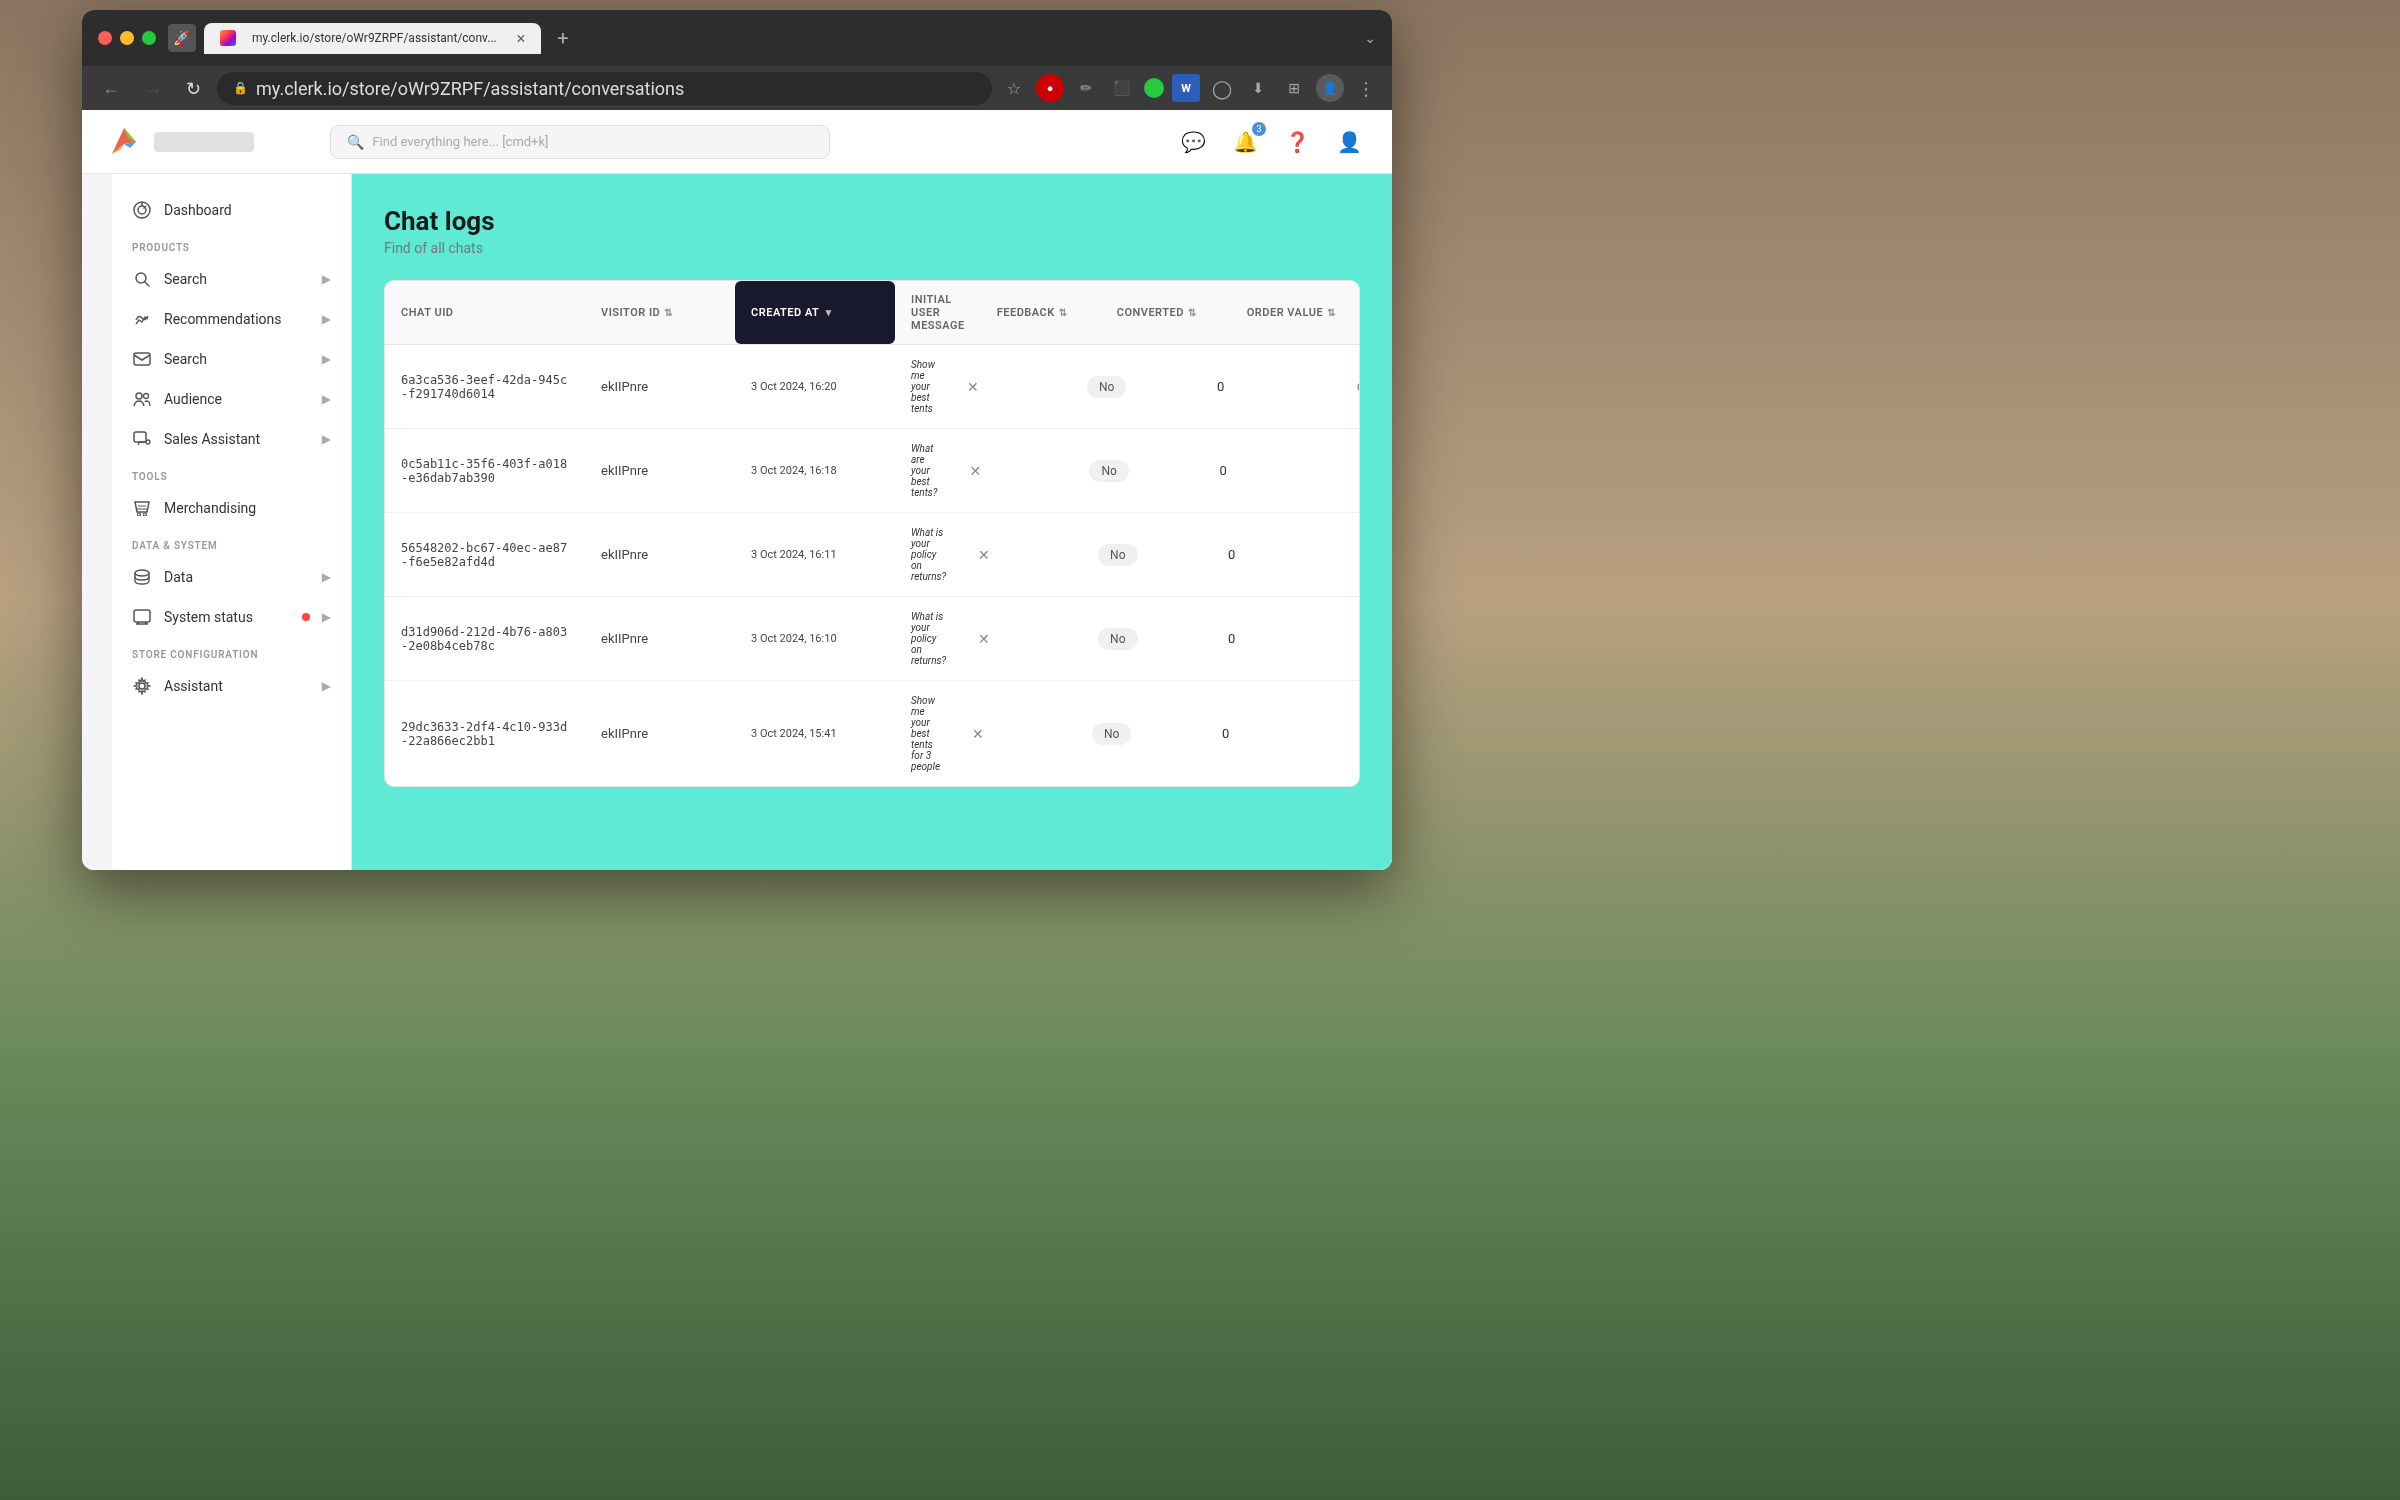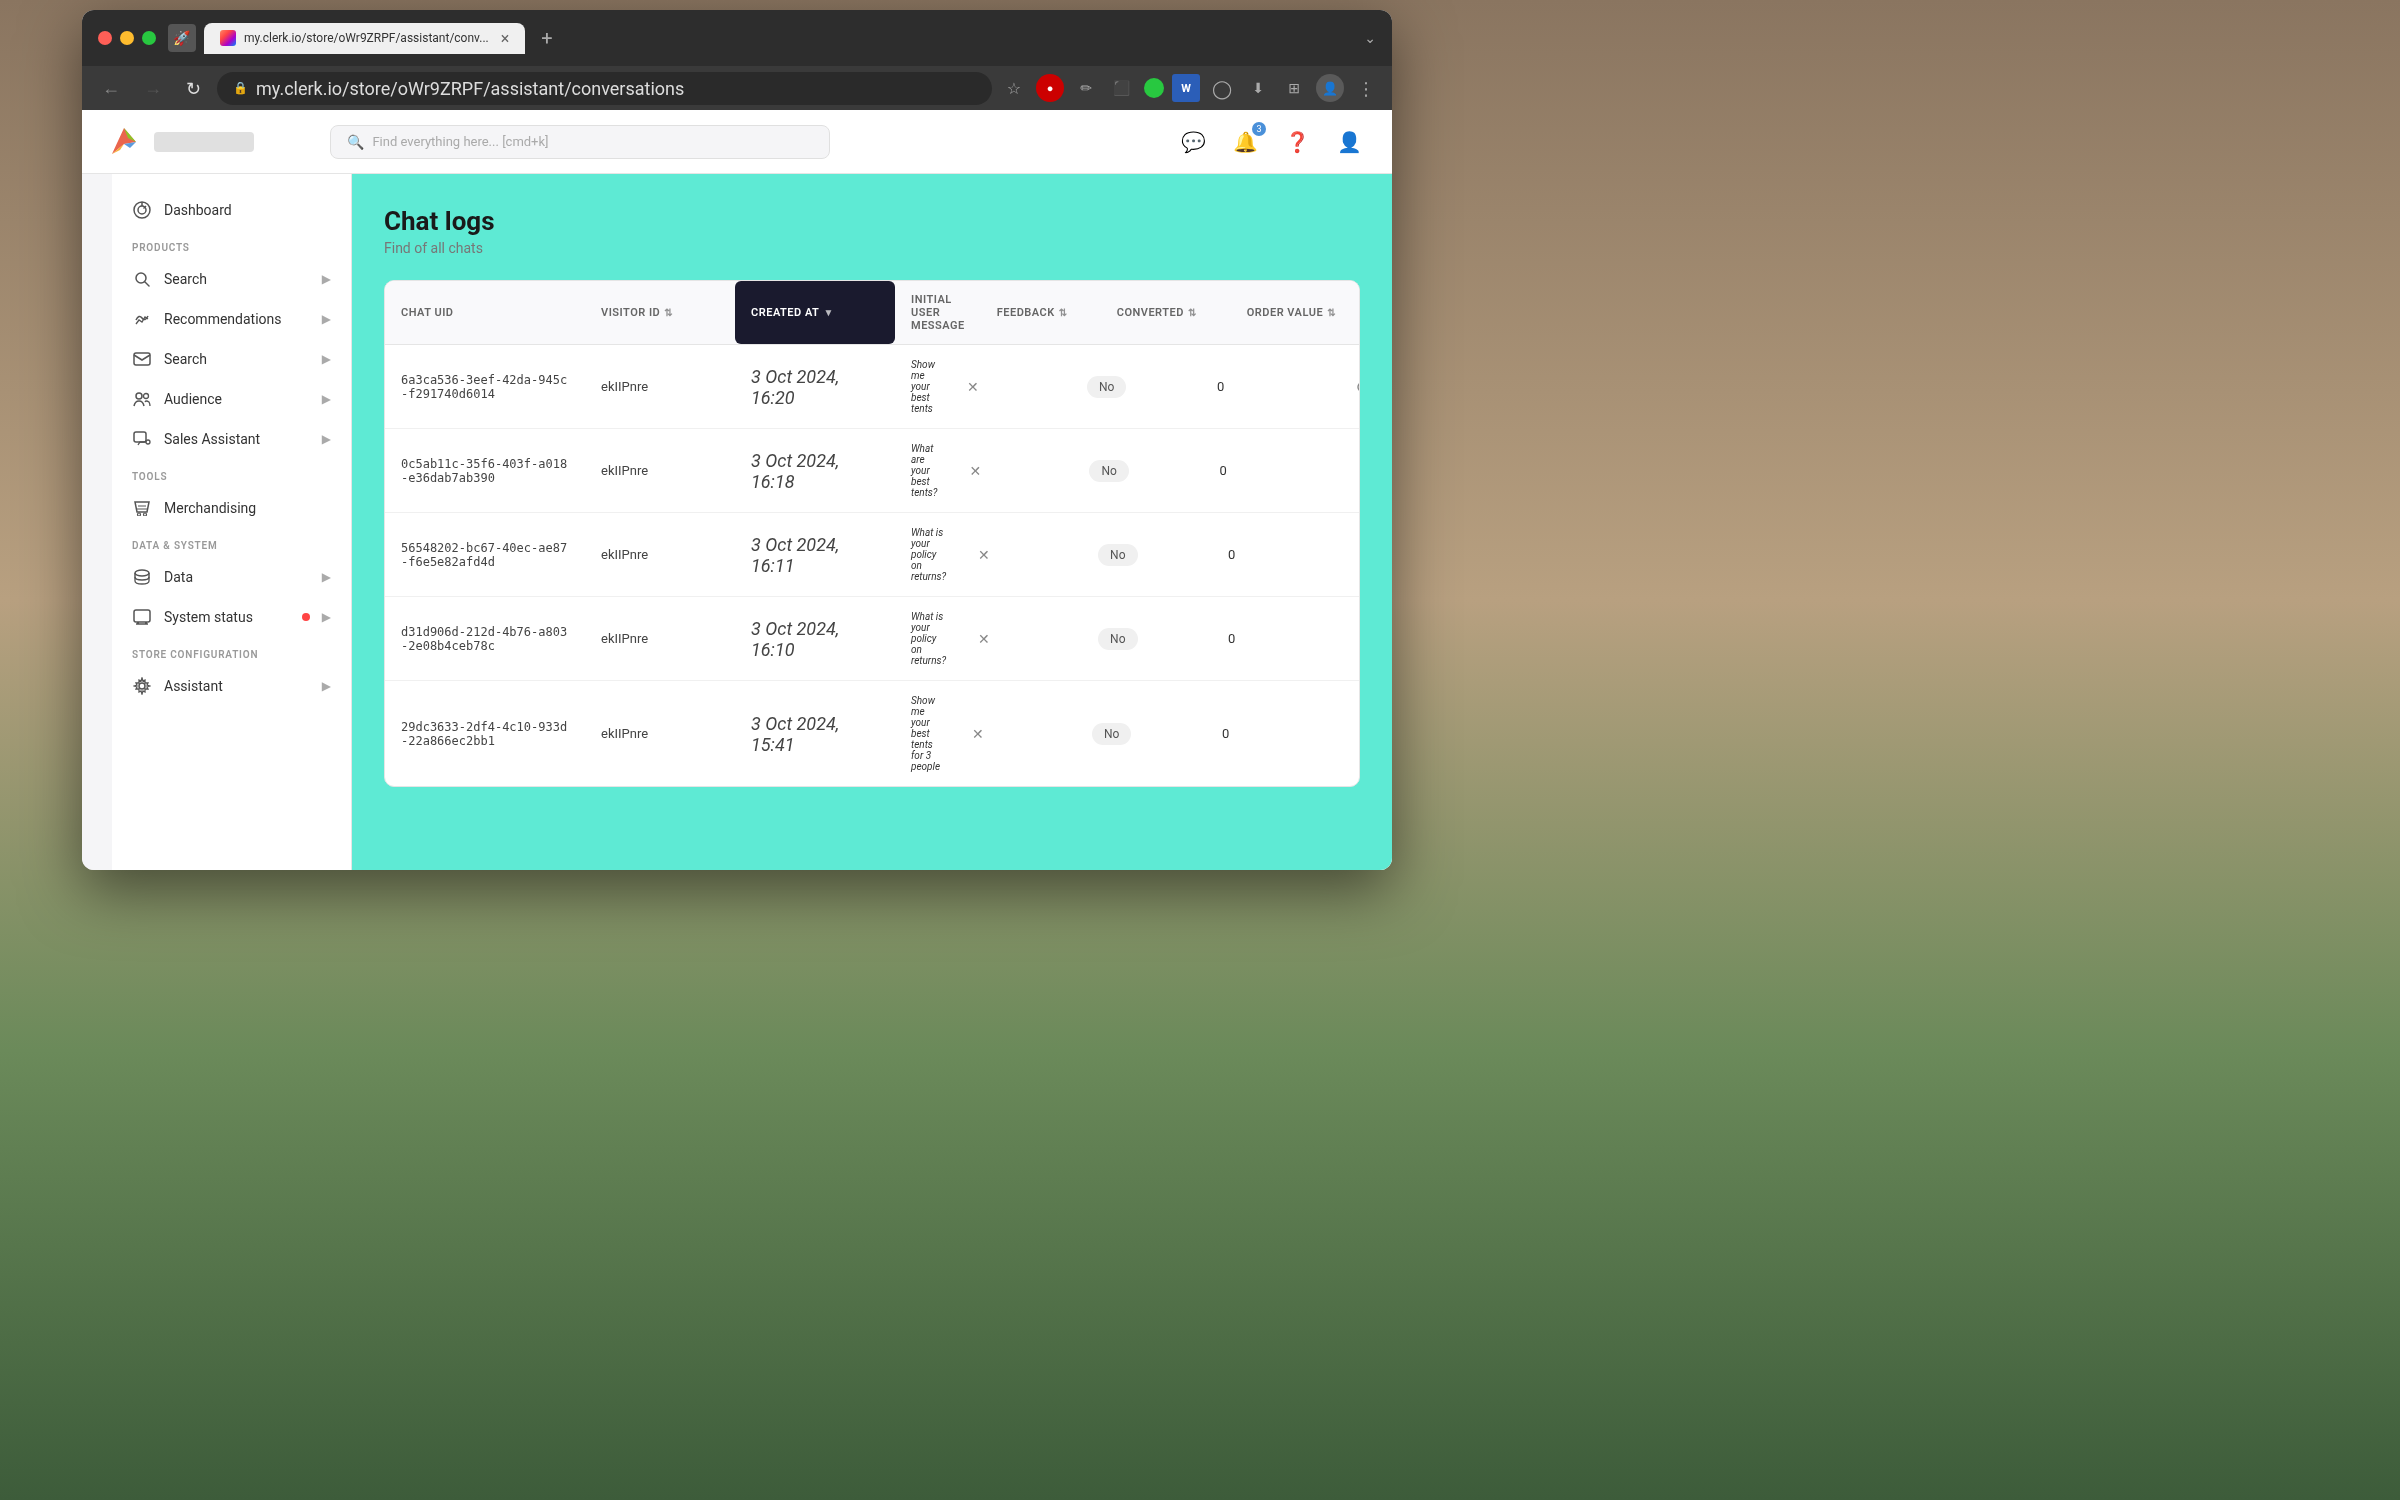--- a/index.html
+++ b/index.html
@@ -65,21 +65,21 @@
       gap: 8px;
       flex: 1;
     }
 
     .browser-tab {
       background: #3a3a3a;
       border-radius: 8px 8px 0 0;
       padding: 6px 16px;
       display: flex;
       align-items: center;
-      gap: 8px;
+      gap: 16px;
       color: #ccc;
       font-size: 13px;
     }
     .browser-tab.active {
       background: #f0f0f0;
       color: #333;
     }
 
     .tab-favicon {
       width: 16px;
@@ -376,23 +376,22 @@
       color: #444;
       word-break: break-all;
     }
 
     .td-visitor {
       font-size: 13px;
       color: #444;
     }
 
     .td-date {
-      font-size: 18px;
+      font-size: 11px;
       color: #444;
-      font-style: italic;
     }
 
     .td-message {
       font-size: 10px;
       color: #333;
       font-style: italic;
     }
 
     .td-feedback {
       display: flex;

